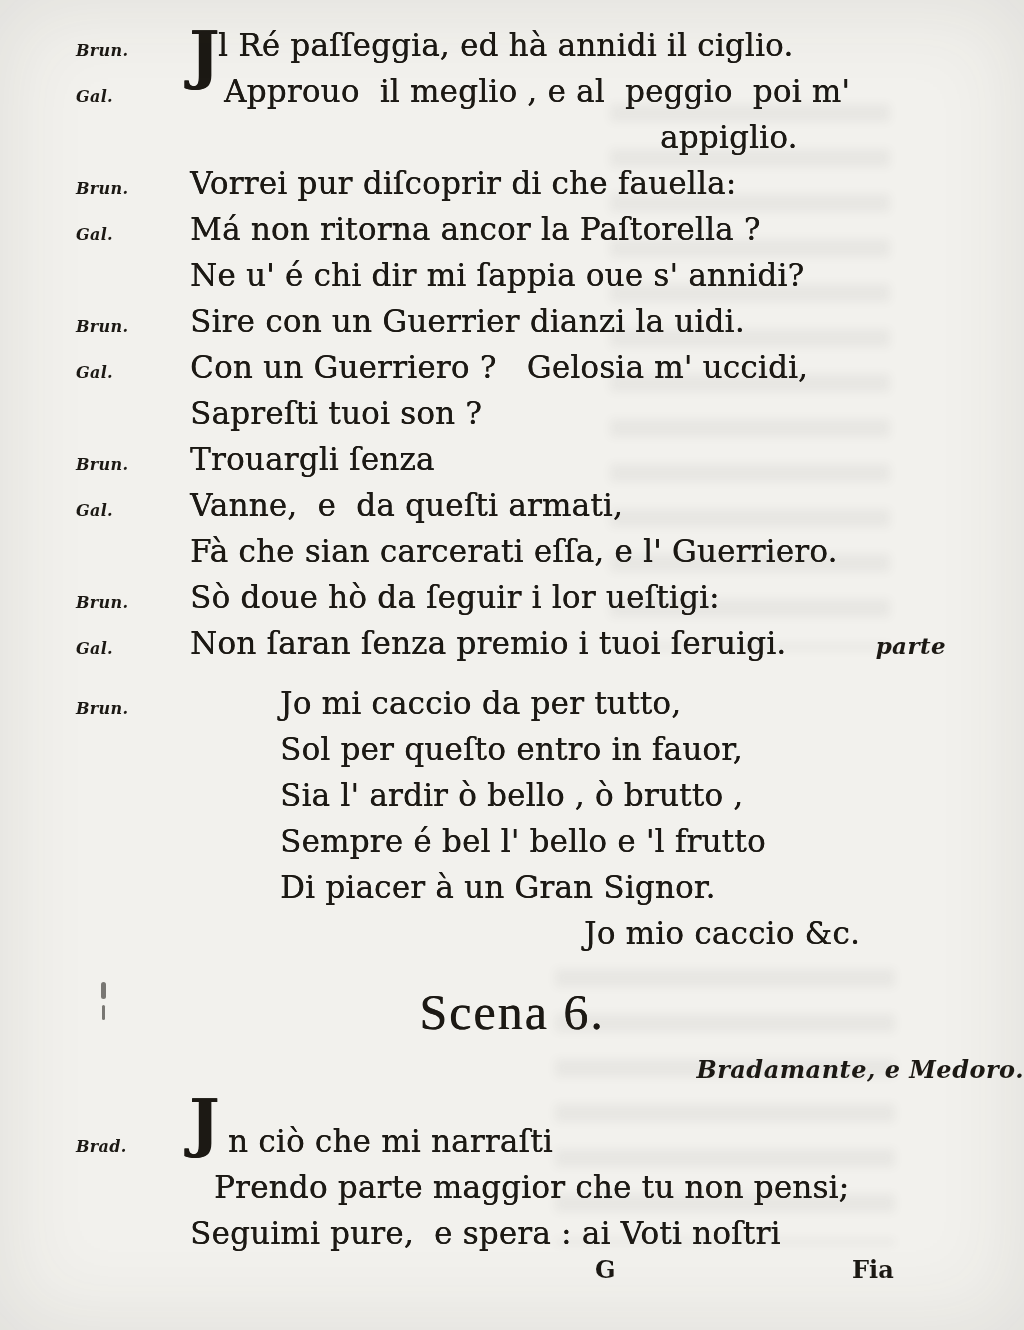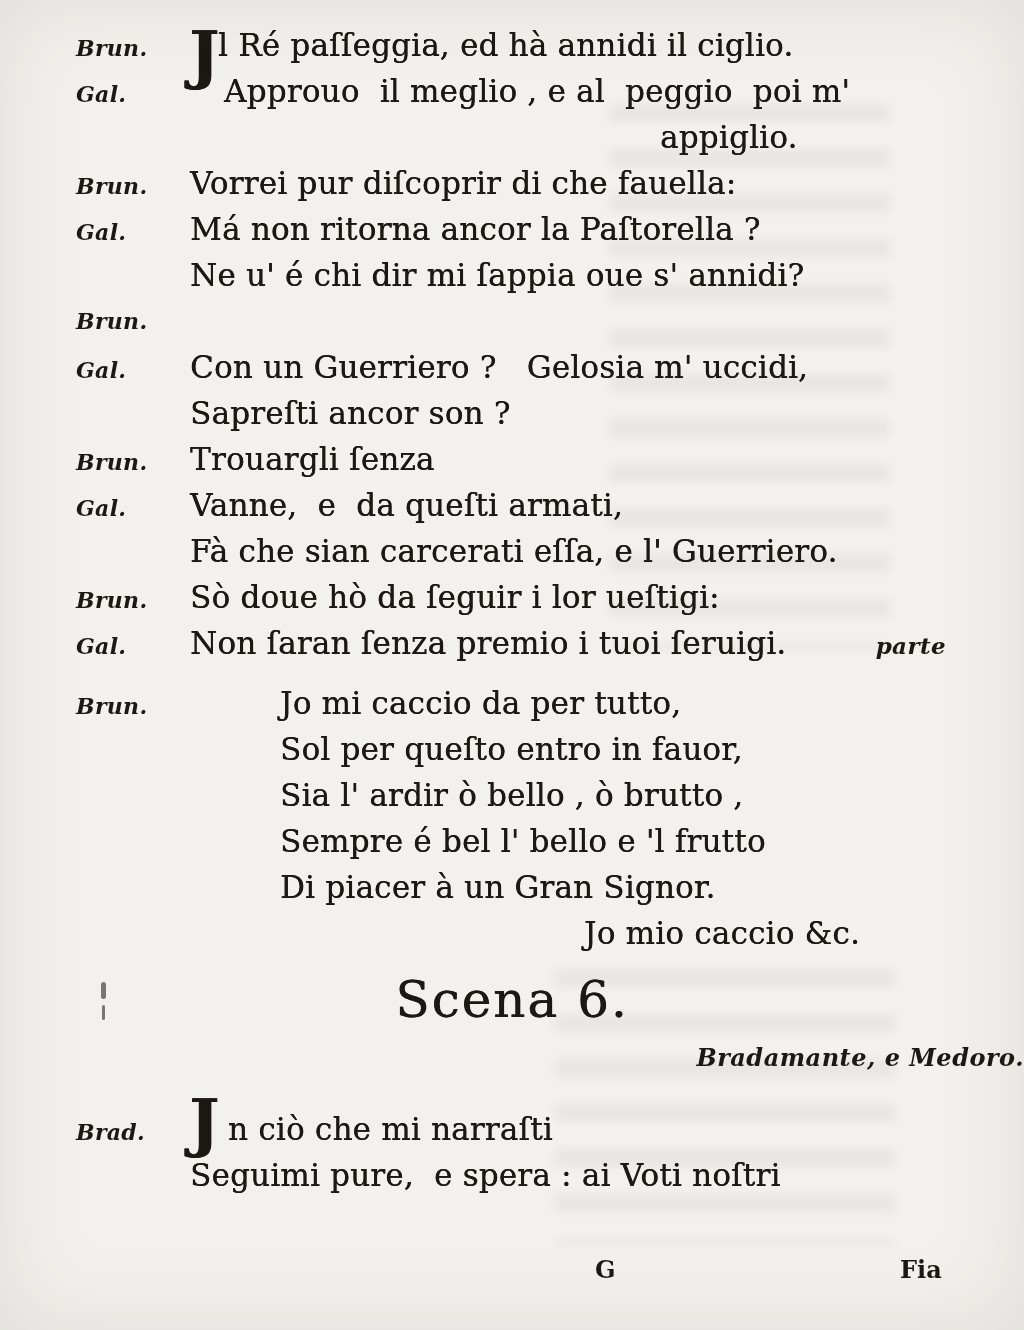--- a/index.html
+++ b/index.html
@@ -20,63 +20,64 @@
     pointer-events: none;
   }
   .content { position: absolute; inset: 0; padding-top: 22px; }
   .row {
     display: flex; align-items: baseline;
     height: 46px; line-height: 46px; font-size: 31px;
   }
   .sp {
     flex: 0 0 108px; margin-left: 76px;
     font-style: italic; font-weight: bold;
-    font-size: 22px; letter-spacing: .3px;
+    font-size: 16px; letter-spacing: .3px;
   }
   .tx {
     flex: 1 1 auto; padding-left: 6px;
     white-space: pre-wrap; letter-spacing: .2px;
     text-shadow: 0.3px 0 0 currentColor;
   }
   .pad-initial-1 { padding-left: 34px; }
   .pad-initial-2 { padding-left: 40px; }
   .pad-appiglio  { padding-left: 476px; }
   .pad-aria      { padding-left: 96px; }
   .pad-refrain   { padding-left: 400px; }
   .pad-closing-1 { padding-left: 44px; }
   .pad-closing-2 { padding-left: 30px; }
   .note {
     font-style: italic; font-weight: bold;
     font-size: 23px; padding-right: 78px; letter-spacing: .4px;
   }
   .aria-block { margin-top: 14px; }
   .scene-heading {
-    margin-top: 12px; height: 64px; line-height: 64px;
+    margin-top: 24px; height: 64px; line-height: 64px;
     text-align: center; font-size: 50px; letter-spacing: 2px;
     text-shadow: 0.4px 0 0 currentColor;
+    font-family: Liberation Serif, serif;
   }
   .scene-chars {
     height: 52px; line-height: 52px; text-align: right;
     font-size: 24px; font-style: italic; font-weight: bold;
     letter-spacing: .5px;
   }
   .closing-block { margin-top: 22px; }
   .initial {
     position: absolute; left: 189px;
     font-size: 64px; line-height: 0.9; font-weight: bold;
     text-shadow: 0.4px 0 0 currentColor;
   }
   .initial-1 { top: 26px; }
   .initial-2 { top: 1094px; }
   .footer-sign, .footer-catch {
     position: absolute; top: 1250px;
     font-size: 24px; font-weight: bold; line-height: 40px;
   }
   .footer-sign  { left: 595px; }
-  .footer-catch { left: 852px; font-style: normal; margin-left: 48px; }
+  .footer-catch { left: 852px; font-style: normal; }
   
   .ghost {
     position: absolute; pointer-events: none;
     background: repeating-linear-gradient(180deg,
       transparent 0 14px, #4a4a48 14px 32px, transparent 32px 45px);
     filter: blur(5px); opacity: 0.06;
   }
   .ghost-1 { left: 610px; top: 90px;  width: 280px; height: 560px; }
   .ghost-2 { left: 555px; top: 955px; width: 340px; height: 290px; }
   .ink-smudge {
@@ -119,28 +120,29 @@
     <div class="row">
       <span class="sp">Gal.</span>
       <span class="tx">Má non ritorna ancor la Paſtorella ?</span>
     </div>
     <div class="row">
       <span class="sp"></span>
       <span class="tx">Ne u' é chi dir mi ſappia oue s' annidi?</span>
     </div>
     <div class="row">
       <span class="sp">Brun.</span>
+      <span class="tx">Sire con un Guerrier dianzi la uidi.</span>
     </div>
     <div class="row">
       <span class="sp">Gal.</span>
       <span class="tx">Con un Guerriero ?   Gelosia m' uccidi,</span>
     </div>
     <div class="row">
       <span class="sp"></span>
-      <span class="tx">Sapreſti ancor son ?</span>
+      <span class="tx">Sapreſti tuoi son ?</span>
     </div>
     <div class="row">
       <span class="sp">Brun.</span>
       <span class="tx">Trouargli ſenza</span>
     </div>
     <div class="row">
       <span class="sp">Gal.</span>
       <span class="tx">Vanne,  e  da queſti armati,</span>
     </div>
     <div class="row">
@@ -187,20 +189,24 @@
     <div class="scene-heading">Scena 6.</div>
     <div class="scene-chars">Bradamante, e Medoro.</div>
 
     <div class="closing-block">
       <div class="row">
         <span class="sp">Brad.</span>
         <span class="tx pad-closing-1">n ciò che mi narraſti</span>
       </div>
       <div class="row">
         <span class="sp"></span>
+        <span class="tx pad-closing-2">Prendo parte maggior che tu non pensi;</span>
+      </div>
+      <div class="row">
+        <span class="sp"></span>
         <span class="tx">Seguimi pure,  e spera : ai Voti noſtri</span>
       </div>
     </div>
 
   </div>
 
   <span class="footer-sign">G</span>
   <span class="footer-catch">Fia</span>
 
 </div>

